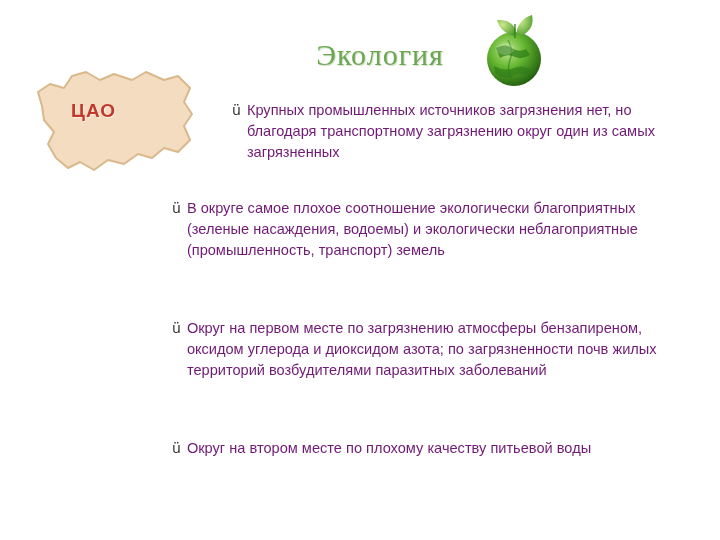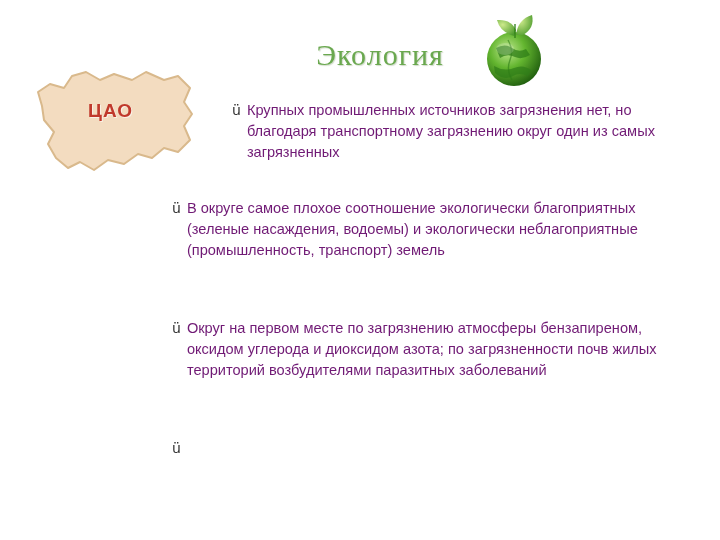--- a/index.html
+++ b/index.html
@@ -46,21 +46,21 @@
   
   .map {
     position: absolute;
     left: 28px;
     top: 62px;
     width: 175px;
     height: 120px;
   }
   .map-label {
     position: absolute;
-    left: 88px;
+    left: 71px;
     top: 100px;
     font-family: "Liberation Sans", sans-serif;
     font-weight: bold;
     font-size: 19px;
     color: #c0392b;
     letter-spacing: 1px;
     text-shadow: 1px 1px 0 rgba(255,255,255,0.6);
   }
 
   
@@ -148,16 +148,17 @@
       <span class="text">В округе самое плохое соотношение экологически благоприятных (зеленые насаждения, водоемы) и экологически неблагоприятные (промышленность, транспорт) земель</span>
     </div>
 
     <div class="bullet b2">
       <span class="mark">ü</span>
       <span class="text">Округ на первом месте по загрязнению атмосферы бензапиреном, оксидом углерода и диоксидом азота; по загрязненности почв жилых территорий возбудителями паразитных заболеваний</span>
     </div>
 
     <div class="bullet b3">
       <span class="mark">ü</span>
+      <span class="text">Округ на втором месте по плохому качеству питьевой воды</span>
     </div>
 
   </div>
 </div>
 
 </body></html>

